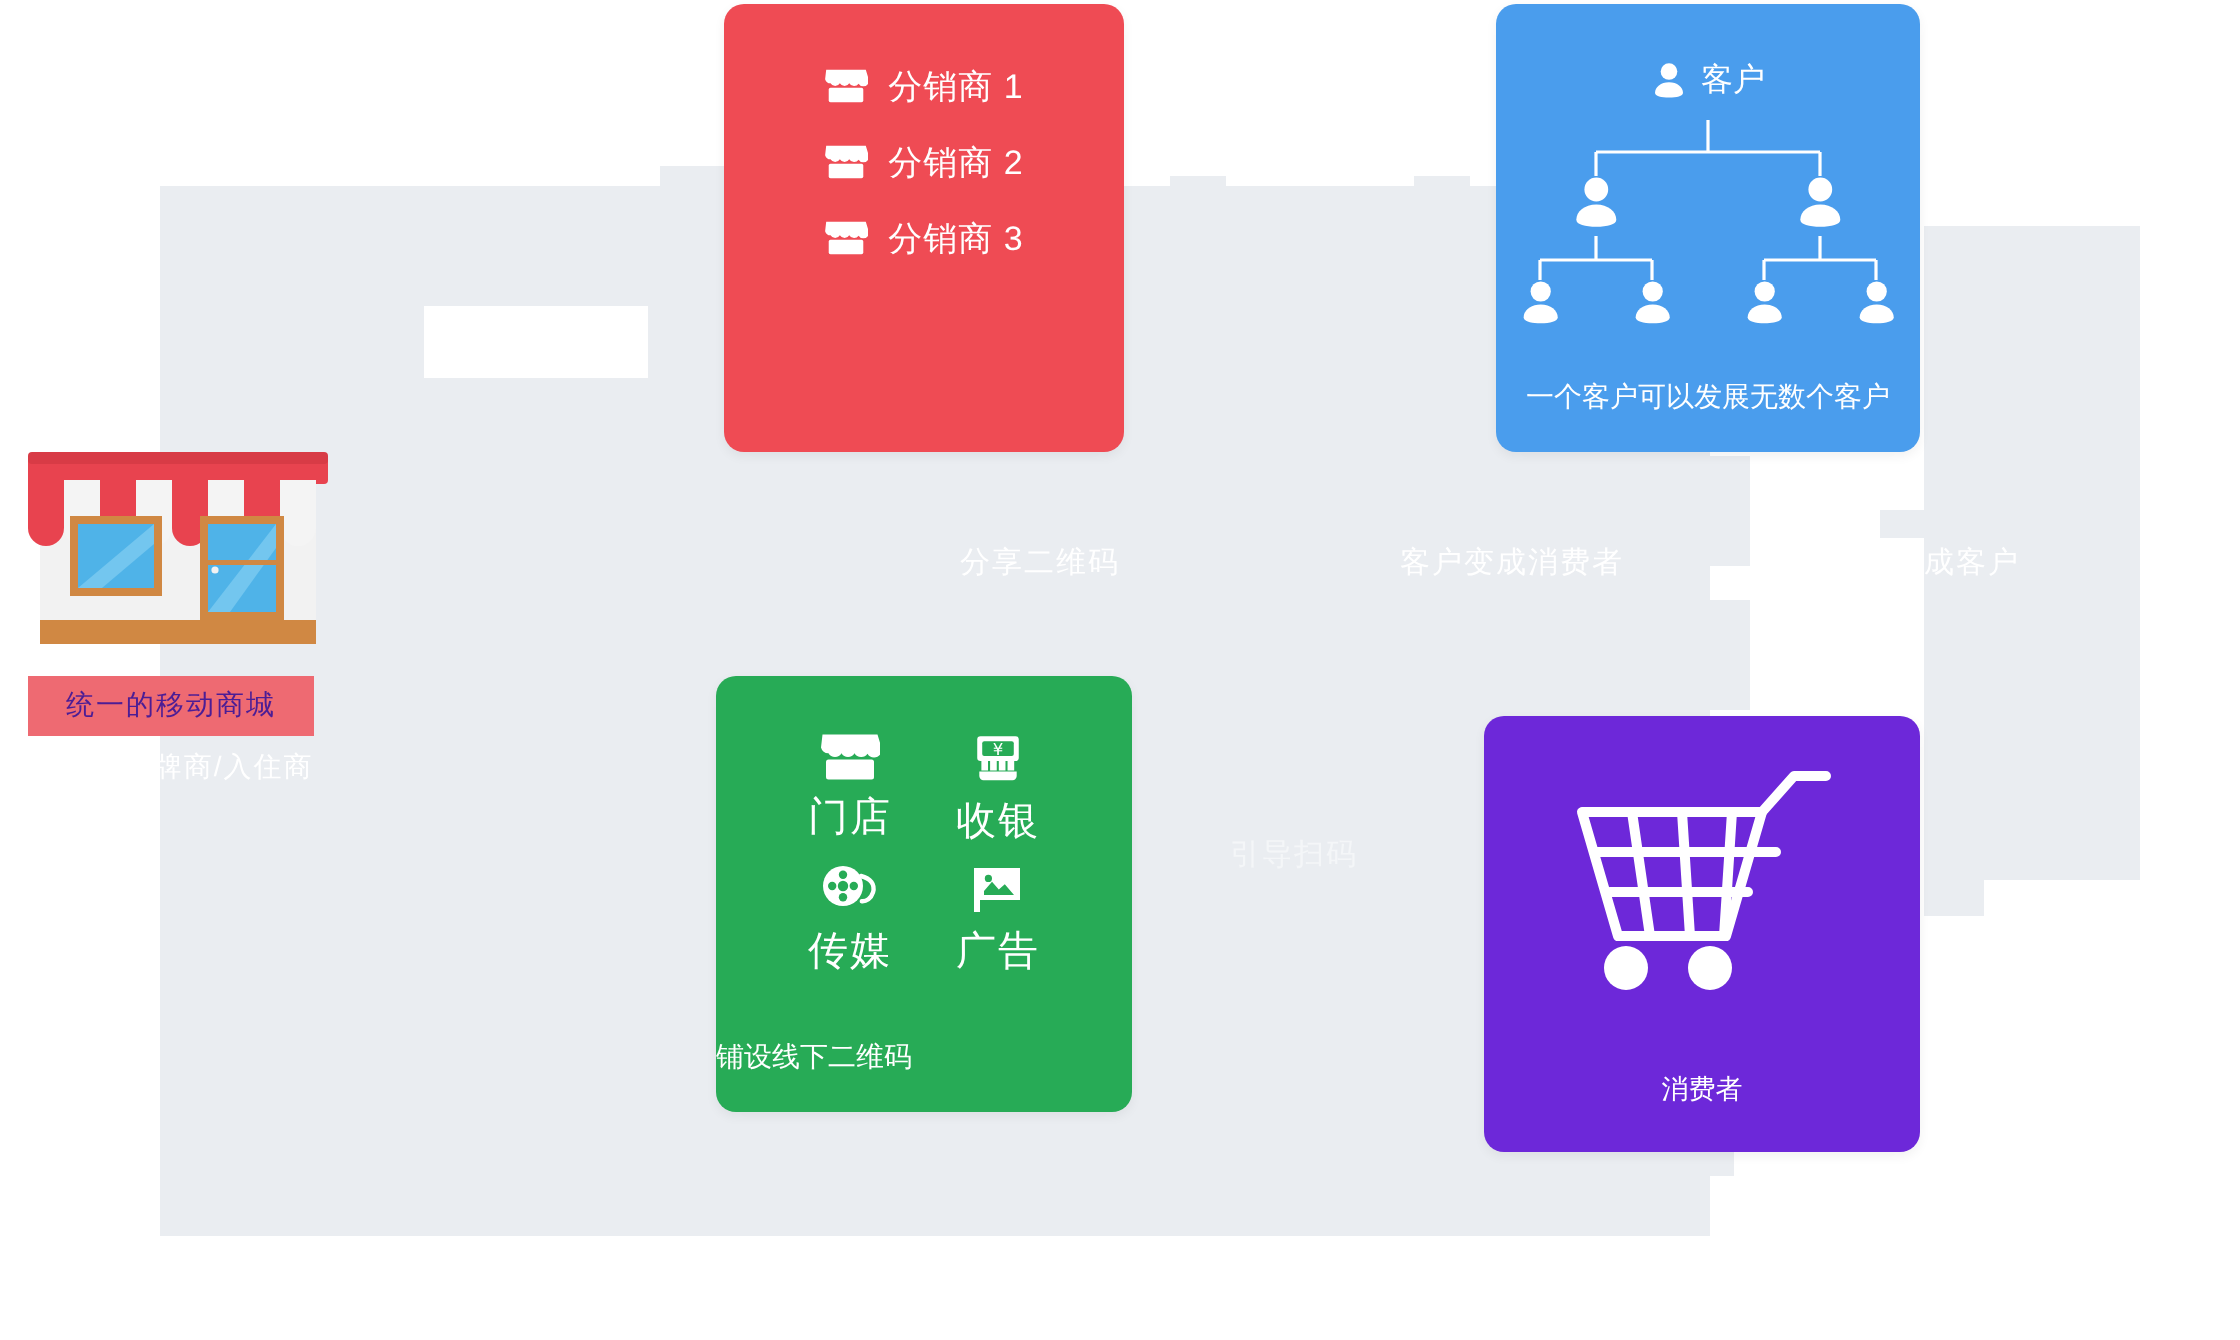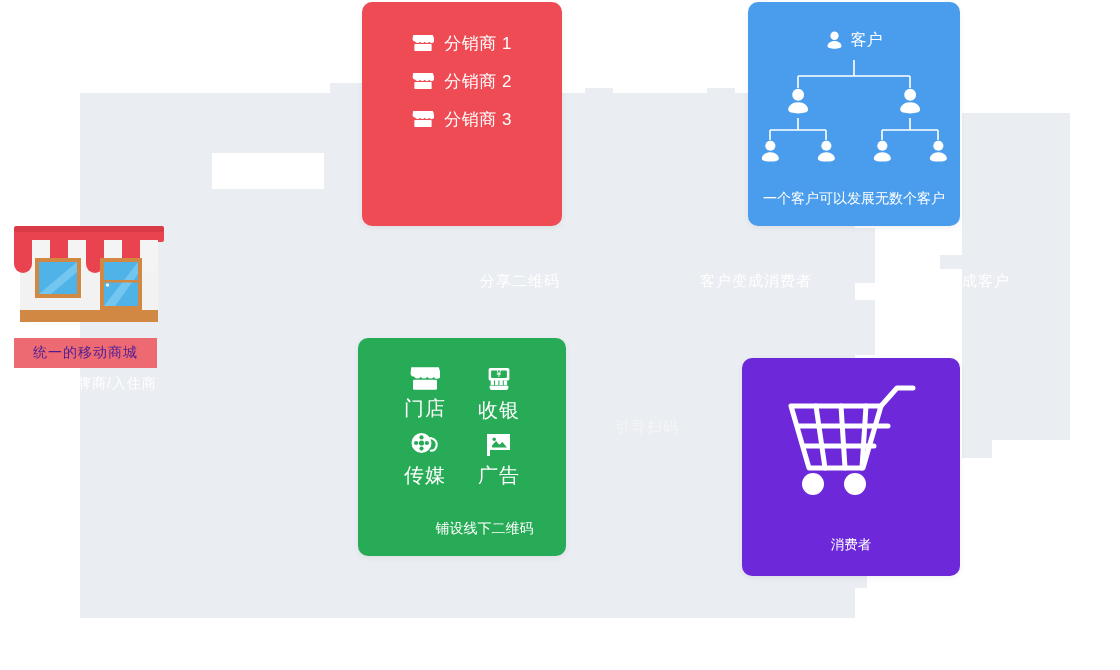--- a/index.html
+++ b/index.html
@@ -58,21 +58,21 @@
   .tree-top{display:flex;align-items:center;justify-content:center;gap:8px;
             padding-top:28px;font-size:16px;}
   #tree-svg{position:absolute;left:0;top:58px;width:212px;height:120px;}
   .cust-note{position:absolute;left:0;right:0;bottom:18px;text-align:center;font-size:14px;}
 
   
   .grid4{display:grid;grid-template-columns:1fr 1fr;grid-template-rows:1fr 1fr;
          padding:28px 30px 0 30px;row-gap:8px;}
   .cell{display:flex;flex-direction:column;align-items:center;gap:4px;}
   .cell .cl{font-size:20px;letter-spacing:1px;}
-  .offline-note{position:absolute;left:0;right:0;bottom:18px;text-align:center;font-size:14px;margin-left:45px;}
+  .offline-note{position:absolute;left:0;right:0;bottom:18px;text-align:left;font-size:14px;}
 
   
   #cart-wrap{display:flex;align-items:center;justify-content:center;padding-top:26px;}
   .consumer-note{position:absolute;left:0;right:0;bottom:22px;text-align:center;font-size:13.5px;}
 
   
   #storefront{position:absolute;left:10px;top:196px;width:158px;height:135px;}
   #shop-label{position:absolute;left:14px;top:338px;width:143px;height:30px;
               background:#ee6a72;color:#4c1d95;display:flex;align-items:center;
               justify-content:center;font-size:14px;letter-spacing:1px;}

